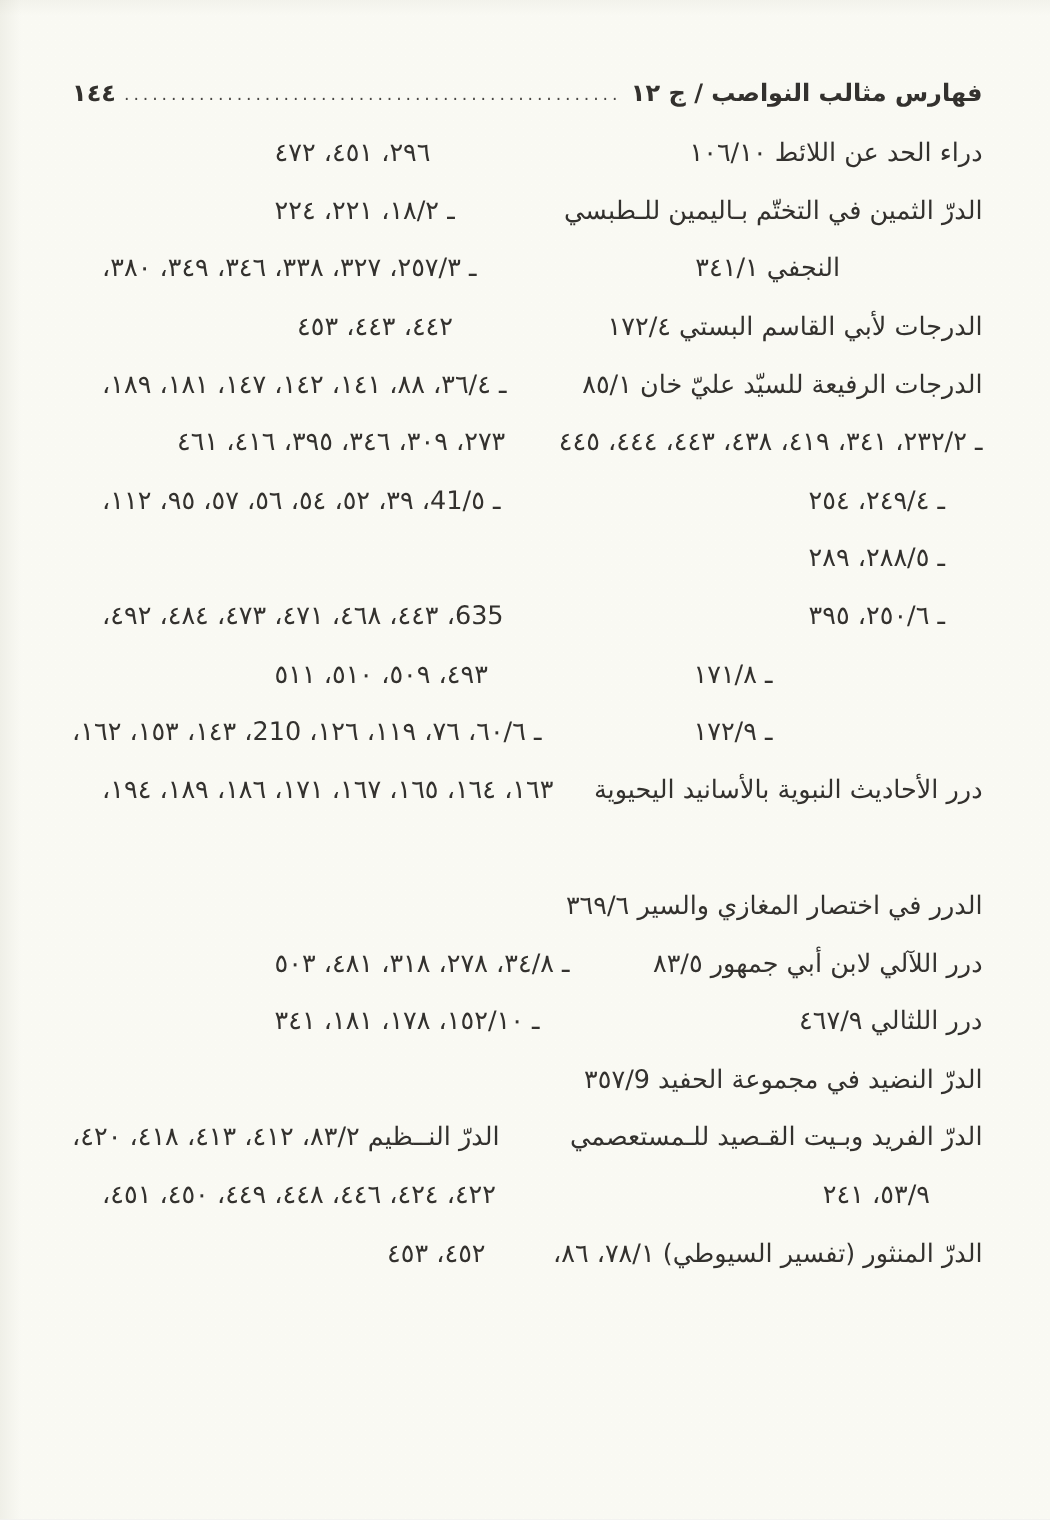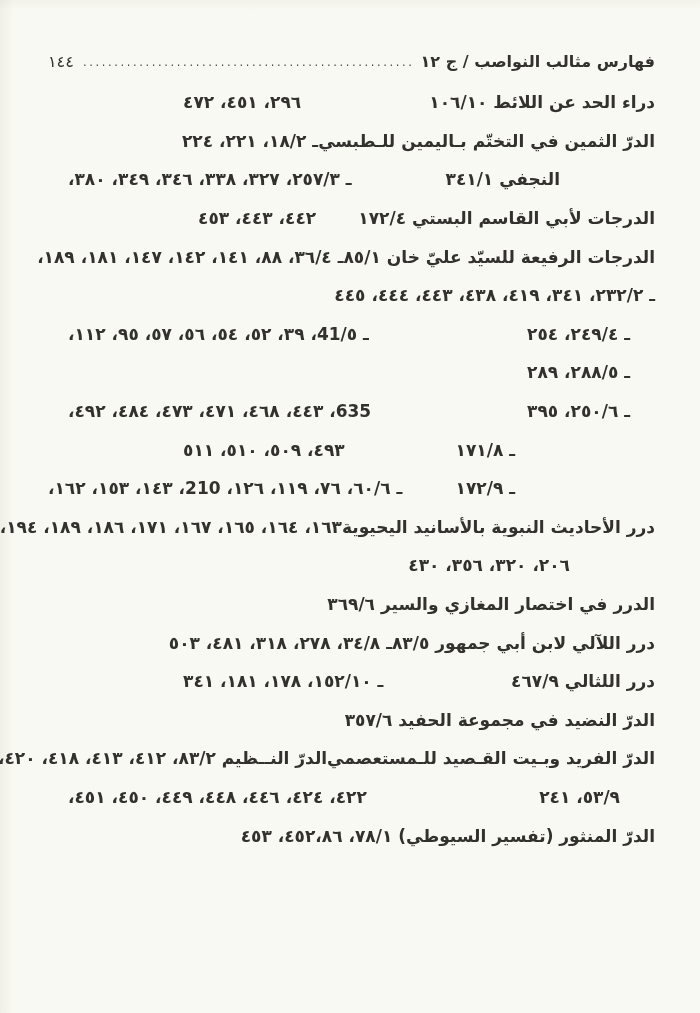--- a/index.html
+++ b/index.html
@@ -18,31 +18,31 @@
     margin:52px 45px 0 48px;
     display:flex;align-items:flex-end;
     font-size:16px;font-weight:bold;
   }
   .header .title{flex:0 0 auto;letter-spacing:0;}
   .header .leader{
     flex:1 1 auto;overflow:hidden;white-space:nowrap;
     font-size:11.5px;font-weight:normal;letter-spacing:2.6px;color:#4a4845;
     margin:0 6px;transform:translateY(-2px);
   }
-  .header .pagenum{flex:0 0 auto;font-weight:normal;text-align:right;}
+  .header .pagenum{flex:0 0 auto;font-weight:bold;text-align:right;}
   .body{
     margin-top:12px;
     padding:0 45px 0 48px;
   }
   .line{
     height:38.6px;
     display:flex;justify-content:space-between;align-items:center;
     font-size:17px;white-space:nowrap;
   }
-  .line span{display:inline-block;font-weight:bold;}
+  .line span{display:inline-block;}
   
   .pl20 {padding-left:20px;}
   .pl70 {padding-left:70px;}
   .pl135{padding-left:135px;}
   .pl150{padding-left:150px;}
   .pl210{padding-left:210px;}
   
   .pr25 {padding-right:25px;}
   .pr35 {padding-right:35px;}
   .pr85 {padding-right:85px;}
@@ -76,20 +76,21 @@
     <div class="line pl150">
         <span>الدرجات لأبي القاسم البستي ١٧٢/٤</span>
         <span>٤٤٢، ٤٤٣، ٤٥٣</span>
       </div>
     <div class="line pl20">
         <span>الدرجات الرفيعة للسيّد عليّ خان ٨٥/١</span>
         <span>ـ ٣٦/٤، ٨٨، ١٤١، ١٤٢، ١٤٧، ١٨١، ١٨٩،</span>
       </div>
     <div class="line pl70">
         <span>ـ ٢٣٢/٢، ٣٤١، ٤١٩، ٤٣٨، ٤٤٣، ٤٤٤، ٤٤٥</span>
+        <span>٢٧٣، ٣٠٩، ٣٤٦، ٣٩٥، ٤١٦، ٤٦١</span>
       </div>
     <div class="line pl20 pr25">
         <span>ـ ٢٤٩/٤، ٢٥٤</span>
         <span>ـ 41/٥، ٣٩، ٥٢، ٥٤، ٥٦، ٥٧، ٩٥، ١١٢،</span>
       </div>
     <div class="line pl20 pr25">
         <span>ـ ٢٨٨/٥، ٢٨٩</span>
       </div>
     <div class="line pl20 pr25">
         <span>ـ ٢٥٠/٦، ٣٩٥</span>
@@ -101,35 +102,34 @@
       </div>
     <div class="line pr140">
         <span>ـ ١٧٢/٩</span>
         <span>ـ ٦٠/٦، ٧٦، ١١٩، ١٢٦، 210، ١٤٣، ١٥٣، ١٦٢،</span>
       </div>
     <div class="line pl20">
         <span>درر الأحاديث النبوية بالأسانيد اليحيوية</span>
         <span>١٦٣، ١٦٤، ١٦٥، ١٦٧، ١٧١، ١٨٦، ١٨٩، ١٩٤،</span>
       </div>
     <div class="line pl135 pr85">
-        <span>٢٠٦، ٣٢٠، ٣٥٦، ٤٣٠</span>
       </div>
     <div class="line pl150">
         <span>الدرر في اختصار المغازي والسير ٣٦٩/٦</span>
       </div>
     <div class="line pl135">
         <span>درر اللآلي لابن أبي جمهور ٨٣/٥</span>
         <span>ـ ٣٤/٨، ٢٧٨، ٣١٨، ٤٨١، ٥٠٣</span>
       </div>
     <div class="line pl135">
         <span>درر اللثالي ٤٦٧/٩</span>
         <span>ـ ١٥٢/١٠، ١٧٨، ١٨١، ٣٤١</span>
       </div>
     <div class="line pl70">
-        <span>الدرّ النضيد في مجموعة الحفيد ٣٥٧/٦</span>
+        <span>الدرّ النضيد في مجموعة الحفيد ٣٥٧/9</span>
       </div>
     <div class="line">
         <span>الدرّ الفريد وبـيت القـصيد للـمستعصمي</span>
         <span>الدرّ النــظيم ٨٣/٢، ٤١٢، ٤١٣، ٤١٨، ٤٢٠،</span>
       </div>
     <div class="line pl20 pr35">
         <span>٥٣/٩، ٢٤١</span>
         <span>٤٢٢، ٤٢٤، ٤٤٦، ٤٤٨، ٤٤٩، ٤٥٠، ٤٥١،</span>
       </div>
     <div class="line pl210">

